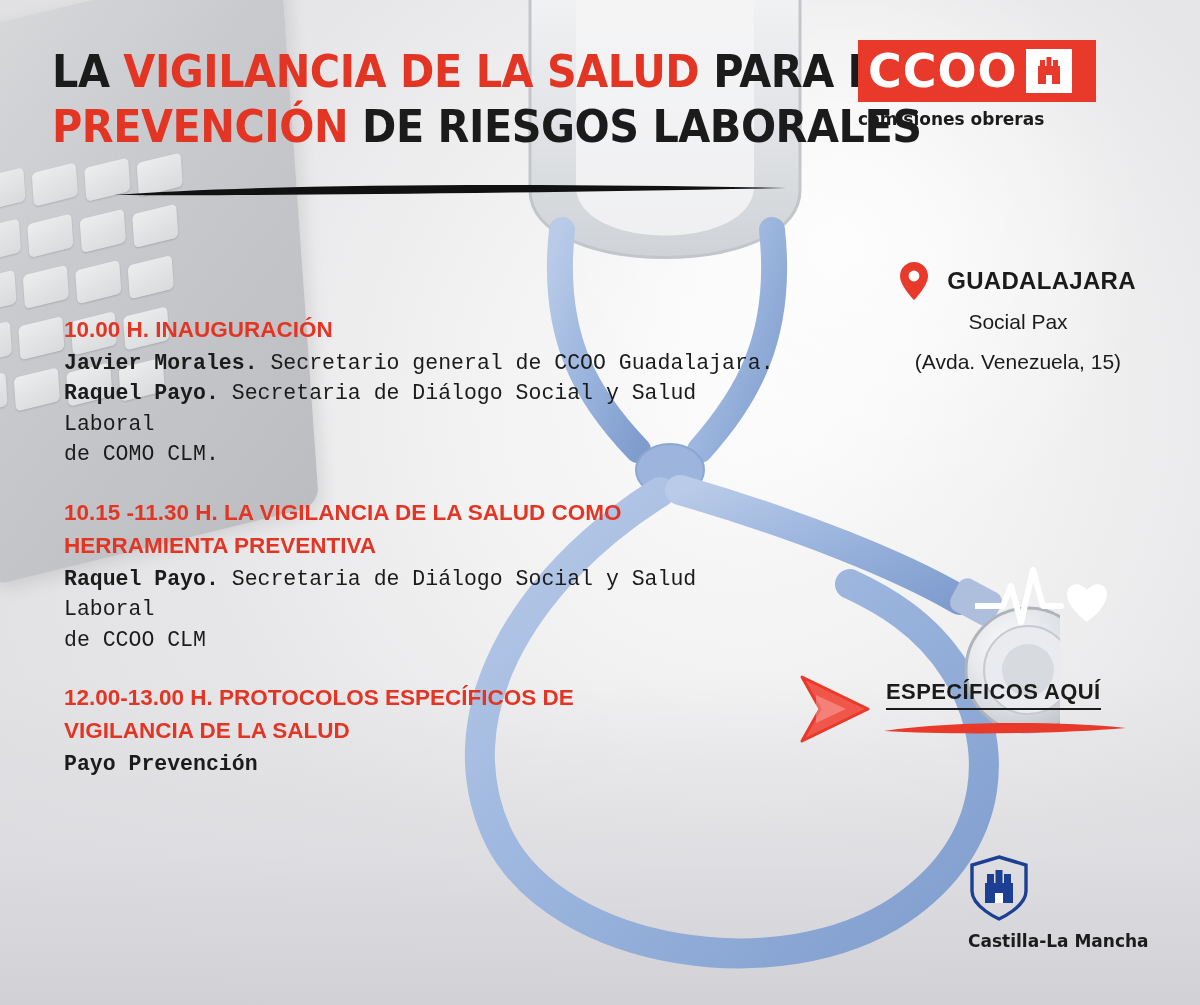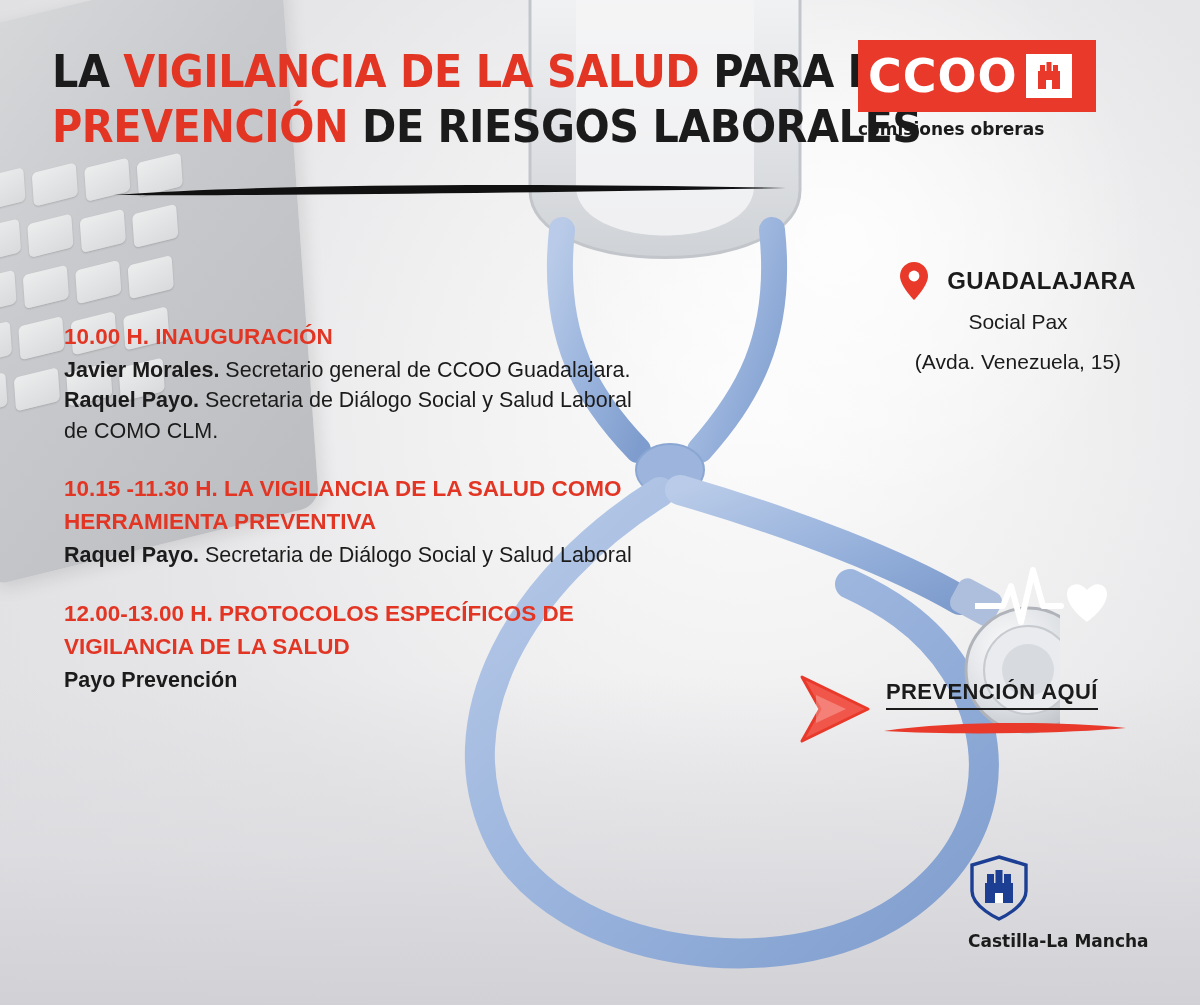--- a/index.html
+++ b/index.html
@@ -94,21 +94,21 @@
 
   
   .ccoo {
     position: absolute;
     left: 858px;
     top: 40px;
     width: 300px;
   }
   .ccoo-box {
     width: 238px;
-    height: 72px;
+    height: 62px;
     background: #e8392a;
     display: flex;
     align-items: center;
     padding: 0 10px;
     box-sizing: border-box;
   }
   .ccoo-letters {
     font-family: "DejaVu Sans", sans-serif;
     font-weight: bold;
     font-size: 46px;
@@ -131,36 +131,37 @@
     font-weight: bold;
     font-size: 17px;
     line-height: 1.28;
     color: #1b1b1b;
   }
 
   
   .programme {
     position: absolute;
     left: 64px;
-    top: 322px;
+    top: 315px;
     width: 730px;
   }
   .block { margin-bottom: 28px; }
   .block-title {
     color: #e23524;
     font-weight: bold;
     font-size: 22.5px;
     line-height: 1.33;
     text-transform: uppercase;
     margin-bottom: 3px;
   }
   .block-body {
     font-size: 21.5px;
     line-height: 1.42;
     color: #1b1b1b;
+    font-family: Liberation Mono, monospace;
   }
   .block-body b { font-weight: bold; }
 
   
   .location {
     position: absolute;
     left: 868px;
     top: 262px;
     width: 300px;
     text-align: center;
@@ -354,20 +355,21 @@
         <div><b>Raquel Payo.</b><span> Secretaria de Diálogo Social y Salud Laboral</span></div>
         <div>de COMO CLM.</div>
       </div>
     </div>
 
     <div class="block">
       <div class="block-title">10.15 -11.30 h. LA VIGILANCIA DE LA SALUD COMO</div>
       <div class="block-title">HERRAMIENTA PREVENTIVA</div>
       <div class="block-body">
         <div><b>Raquel Payo.</b><span> Secretaria de Diálogo Social y Salud Laboral</span></div>
+        <div>de CCOO CLM</div>
       </div>
     </div>
 
 
     <div class="block">
       <div class="block-title">12.00-13.00 h. PROTOCOLOS ESPECÍFICOS DE</div>
       <div class="block-title">VIGILANCIA DE LA SALUD</div>
       <div class="block-body">
         <div><b>Payo Prevención</b></div>
       </div>
@@ -378,21 +380,21 @@
   <svg class="beat" viewBox="0 0 140 70">
     <path d="M0,46 L28,46 L36,26 L46,62 L58,10 L68,46 L86,46" fill="none" stroke="#ffffff" stroke-width="6" stroke-linecap="round" stroke-linejoin="round"></path>
     <path d="M112,62 C112,62 92,48 92,34 C92,24 104,20 112,30 C120,20 132,24 132,34 C132,48 112,62 112,62 Z" fill="#ffffff"></path>
   </svg>
 
   <div class="cta">
     <svg width="120" height="90" viewBox="0 0 120 90" style="position:absolute;left:0;top:0">
       <path d="M12,12 L78,44 L12,76 L30,44 Z" fill="#f0564a" stroke="#e8392a" stroke-width="3" stroke-linejoin="round"></path>
       <path d="M26,30 L56,44 L26,58" fill="#ffffff" opacity="0.25"></path>
     </svg>
-    <div class="cta-label">PREVENCIÓN AQUÍ</div>
+    <div class="cta-label">ESPECÍFICOS AQUÍ</div>
     <svg width="250" height="18" viewBox="0 0 250 18" style="position:absolute;left:90px;top:54px">
       <path d="M4,12 C70,2 180,2 246,9 C180,15 70,16 4,12 Z" fill="#e8392a"></path>
     </svg>
   </div>
 
   <div class="jccm">
     <svg width="62" height="66" viewBox="0 0 62 66">
       <path d="M31,2 L58,10 L58,36 C58,52 31,64 31,64 C31,64 4,52 4,36 L4,10 Z" fill="none" stroke="#1c3f94" stroke-width="3.4"></path>
       <rect x="17" y="28" width="28" height="20" fill="#1c3f94"></rect>
       <rect x="19" y="19" width="7" height="10" fill="#1c3f94"></rect>

